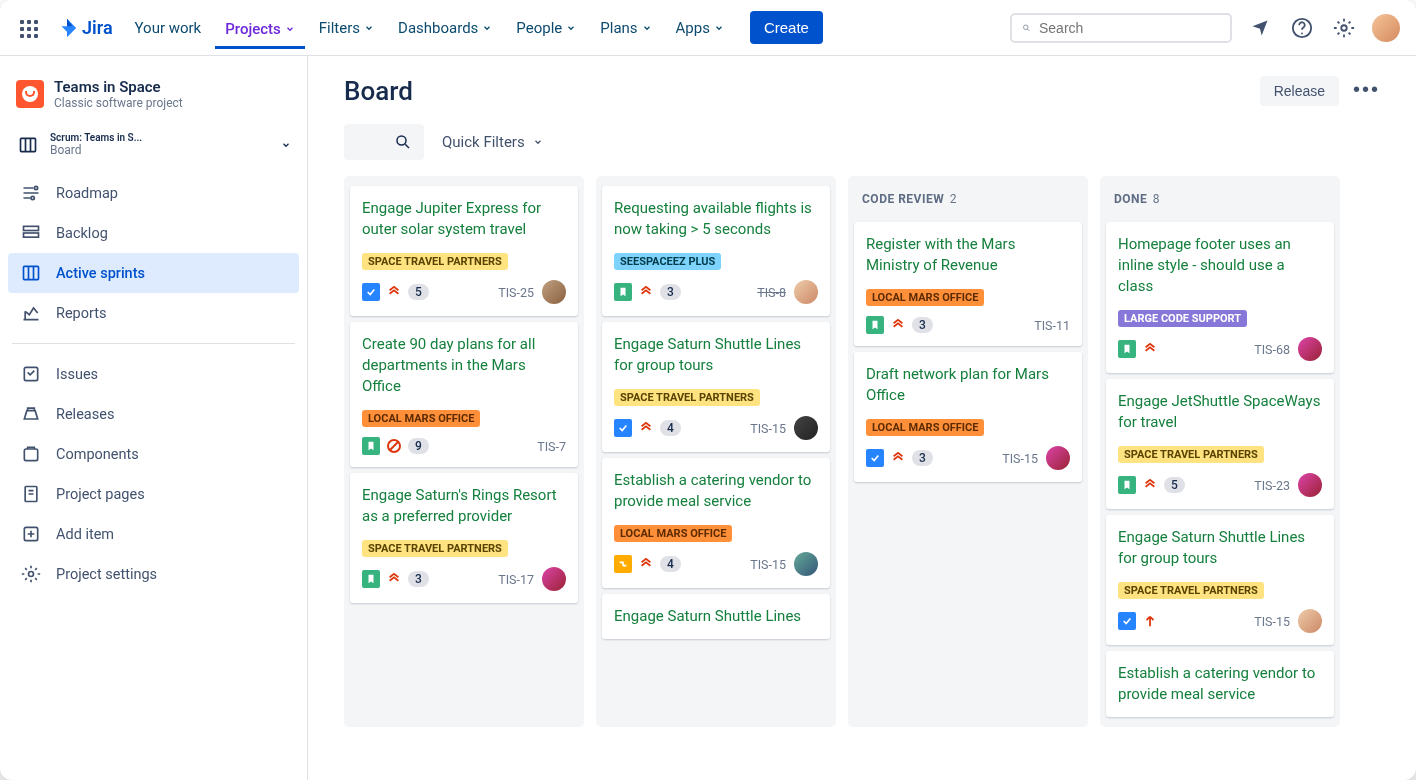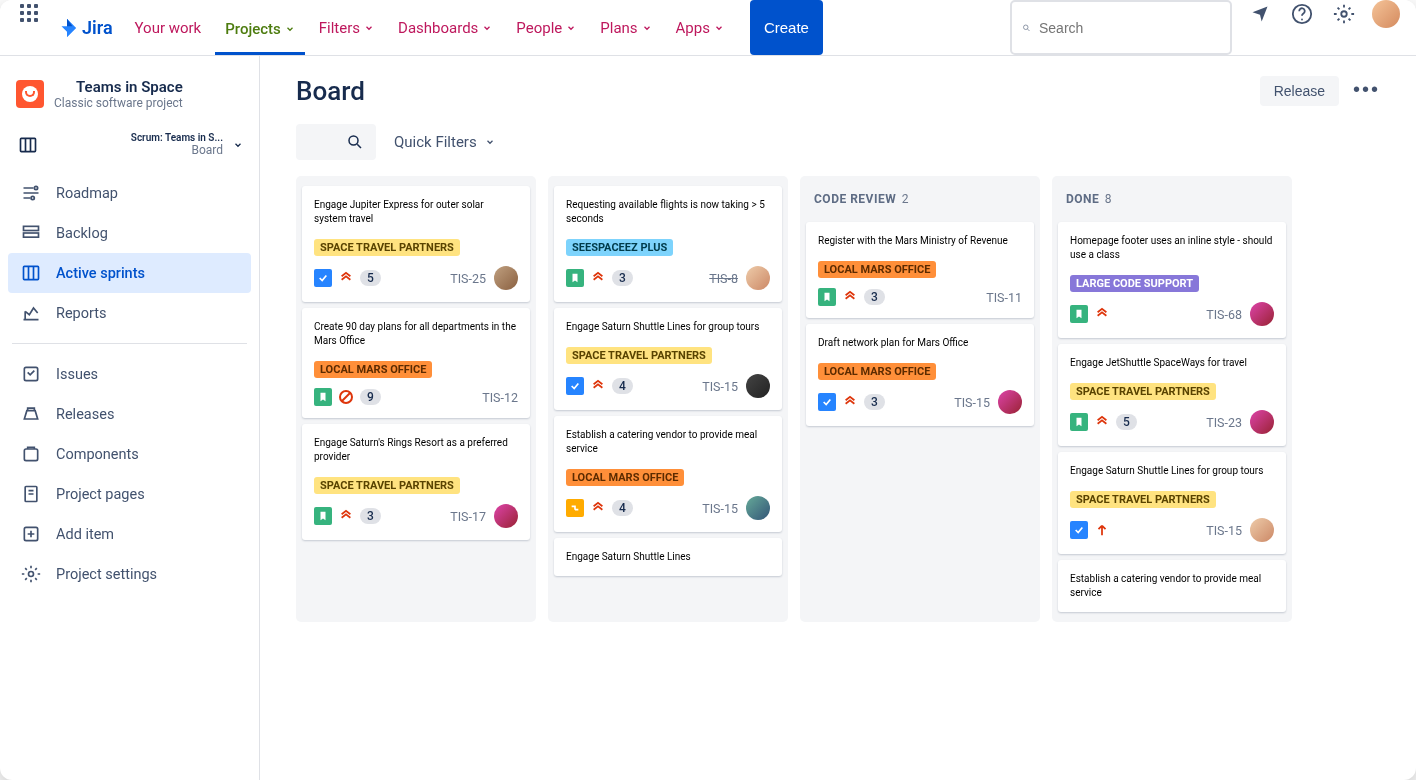--- a/index.html
+++ b/index.html
@@ -1,38 +1,38 @@
 <!DOCTYPE html>
 <html><head>
 <meta charset="utf-8">
 <style>
 * { box-sizing: border-box; margin: 0; padding: 0; }
 body { font-family: -apple-system, BlinkMacSystemFont, "Segoe UI", Roboto, sans-serif; background: #fff; color: #172b4d; overflow: hidden; }
 .app { width: 1416px; height: 780px; display: flex; flex-direction: column; border-radius: 12px; overflow: hidden; box-shadow: 0 8px 24px rgba(0,0,0,0.25); margin: 0; }
 
 
-.topnav { display: flex; height: 56px; padding: 0 16px; border-bottom: 1px solid #dfe1e6; background: #fff; gap: 4px; }
+.topnav { display: flex; align-items: center; height: 56px; padding: 0 16px; border-bottom: 1px solid #dfe1e6; background: #fff; gap: 4px; }
 .app-switcher { width: 24px; height: 24px; display: grid; grid-template-columns: repeat(3,4px); grid-template-rows: repeat(3,4px); gap: 3px; cursor: pointer; padding: 4px; }
 .app-switcher span { background: #42526e; border-radius: 1px; }
 .logo { display: flex; align-items: center; gap: 4px; margin: 0 8px 0 12px; color: #0052cc; font-weight: 600; font-size: 18px; }
 .logo svg { width: 22px; height: 22px; }
 .nav-links { display: flex; gap: 4px; }
-.nav-link { padding: 8px 10px; font-size: 15px; color: #be185d; cursor: pointer; display: flex; align-items: center; gap: 4px; border-radius: 3px; }
-.nav-link.active { color: #4d7c0f; font-weight: 500; border-bottom: 3px solid #0052cc; border-radius: 0; padding-top: 14px; }
+.nav-link { padding: 8px 10px; font-size: 15px; color: #0c4a6e; cursor: pointer; display: flex; align-items: center; gap: 4px; border-radius: 3px; }
+.nav-link.active { color: #6d28d9; font-weight: 500; border-bottom: 3px solid #0052cc; border-radius: 0; padding-top: 14px; }
 .chev { width: 10px; height: 10px; }
 .create-btn { background: #0052cc; color: #fff; border: none; padding: 8px 14px; border-radius: 4px; font-size: 15px; font-weight: 500; cursor: pointer; margin-left: 12px; }
 .spacer { flex: 1; }
 .search { display: flex; align-items: center; border: 2px solid #dfe1e6; border-radius: 5px; padding: 5px 10px; width: 222px; color: #6b778c; gap: 8px; }
 .search input { border: none; outline: none; font-size: 14px; flex: 1; background: transparent; }
 .topicon { width: 28px; height: 28px; display: flex; align-items: center; justify-content: center; color: #42526e; border-radius: 50%; cursor: pointer; margin-left: 10px; }
 .avatar-top { width: 28px; height: 28px; border-radius: 50%; background: linear-gradient(135deg,#f5c499,#d48a5e); margin-left: 10px; cursor: pointer; }
 
 
 .body { flex: 1; display: flex; overflow: hidden; }
-.sidebar { width: 260px; border-right: 1px solid #dfe1e6; padding: 18px 8px; overflow-y: auto; text-align: right; }
+.sidebar { width: 308px; border-right: 1px solid #dfe1e6; padding: 18px 8px; overflow-y: auto; }
 .project-header { display: flex; align-items: center; gap: 10px; padding: 4px 8px 14px; }
 .project-icon { width: 28px; height: 28px; background: #ff5630; border-radius: 4px; display: flex; align-items: center; justify-content: center; }
 .project-icon-inner { width: 16px; height: 16px; background: #fff; border-radius: 50%; display:flex; align-items:center; justify-content:center; }
 .project-icon-face { width:10px; height:6px; border:2px solid #ff5630; border-top:none; border-radius:0 0 8px 8px; }
 .project-name { font-size: 15px; font-weight: 600; }
 .project-sub { font-size: 12px; color: #6b778c; }
 .board-select { display: flex; align-items: center; gap: 10px; padding: 8px; cursor: pointer; }
 .board-select-icon { width: 24px; height: 24px; display:flex; align-items:center; justify-content:center; }
 .board-title { font-size: 10px; font-weight: 600; }
 .board-sub { font-size: 12px; color: #6b778c; }
@@ -51,21 +51,21 @@
 .toolbar { display: flex; align-items: center; gap: 18px; margin-bottom: 16px; }
 .tool-search { width: 80px; height: 36px; background: #f4f5f7; border-radius: 4px; display: flex; align-items: center; justify-content: flex-end; padding: 0 12px; cursor:pointer; }
 .quick-filters { display: flex; align-items: center; gap: 8px; font-size: 15px; color: #42526e; cursor: pointer; }
 
 
 .columns { display: flex; gap: 12px; }
 .col { width: 240px; background: #f4f5f7; border-radius: 5px; padding: 10px 6px; display:flex; flex-direction:column; gap:6px; }
 .col-head { font-size: 12px; font-weight: 700; color: #5e6c84; letter-spacing: 0.5px; padding: 6px 8px 10px; }
 .col-count { font-weight: 400; color: #6b778c; margin-left: 2px; }
 .card { background: #fff; border-radius: 3px; box-shadow: 0 1px 2px rgba(9,30,66,0.2); padding: 12px; display:flex; flex-direction:column; gap:10px; cursor:pointer; }
-.card-title { font-size: 10px; line-height: 1.4; color: #000000; }
+.card-title { font-size: 15px; line-height: 1.4; color: #15803d; }
 .epic { display: inline-block; padding: 2px 6px; font-size: 11px; font-weight: 700; border-radius: 3px; }
 .card-foot { display: flex; align-items: center; justify-content: space-between; }
 .foot-left { display: flex; align-items: center; gap: 6px; }
 .type-icon { width: 18px; height: 18px; border-radius: 2px; display:flex; align-items:center; justify-content:center; }
 .type-task { background: #2684ff; }
 .type-story { background: #36b37e; }
 .type-sub { background: #ffab00; }
 .type-icon svg { width:10px; height:10px; }
 .prio { width: 16px; height: 16px; display:flex; align-items:center; justify-content:center; }
 .badge-num { background: #dfe1e6; color: #172b4d; border-radius: 10px; padding: 1px 7px; font-size: 12px; font-weight:500; }
@@ -361,21 +361,21 @@
                   </span>
                   <span class="prio">
                     <svg width="16" height="16" viewBox="0 0 16 16">
                       <circle cx="8" cy="8" r="6" stroke="#de350b" stroke-width="2" fill="none"></circle>
                       <path d="M4 12L12 4" stroke="#de350b" stroke-width="2"></path>
                     </svg>
                   </span>
                   <span class="badge-num">9</span>
                 </div>
                 <div class="foot-right">
-                  <span class="issue-key">TIS-12</span>
+                  <span class="issue-key">TIS-7</span>
                 </div>
               </div>
             </div>
             <div class="card">
               <div class="card-title">Engage Saturn's Rings Resort as a preferred provider</div>
               <div><span class="epic" style="background:#ffe380;color:#594300">SPACE TRAVEL PARTNERS</span></div>
               <div class="card-foot">
                 <div class="foot-left">
                   <span class="type-icon type-story">
                     <svg viewBox="0 0 12 12">

